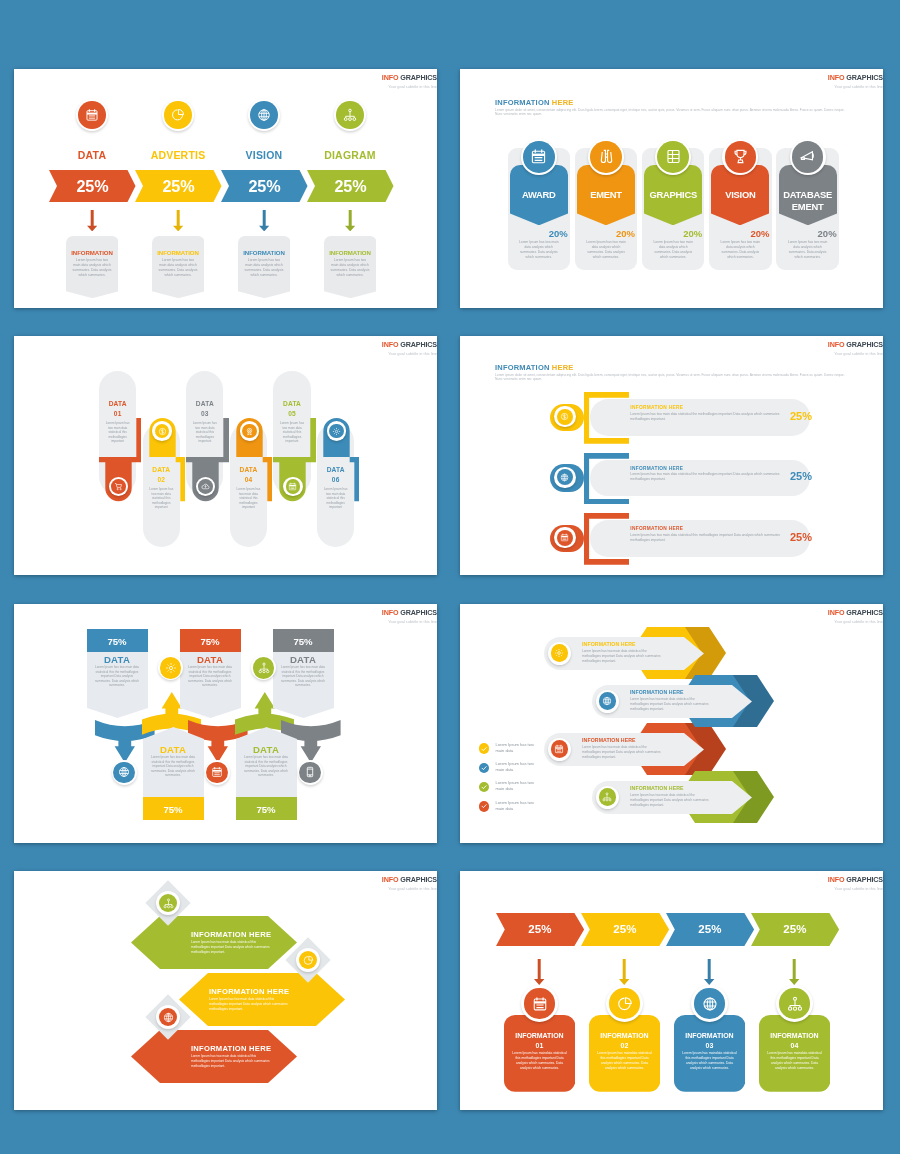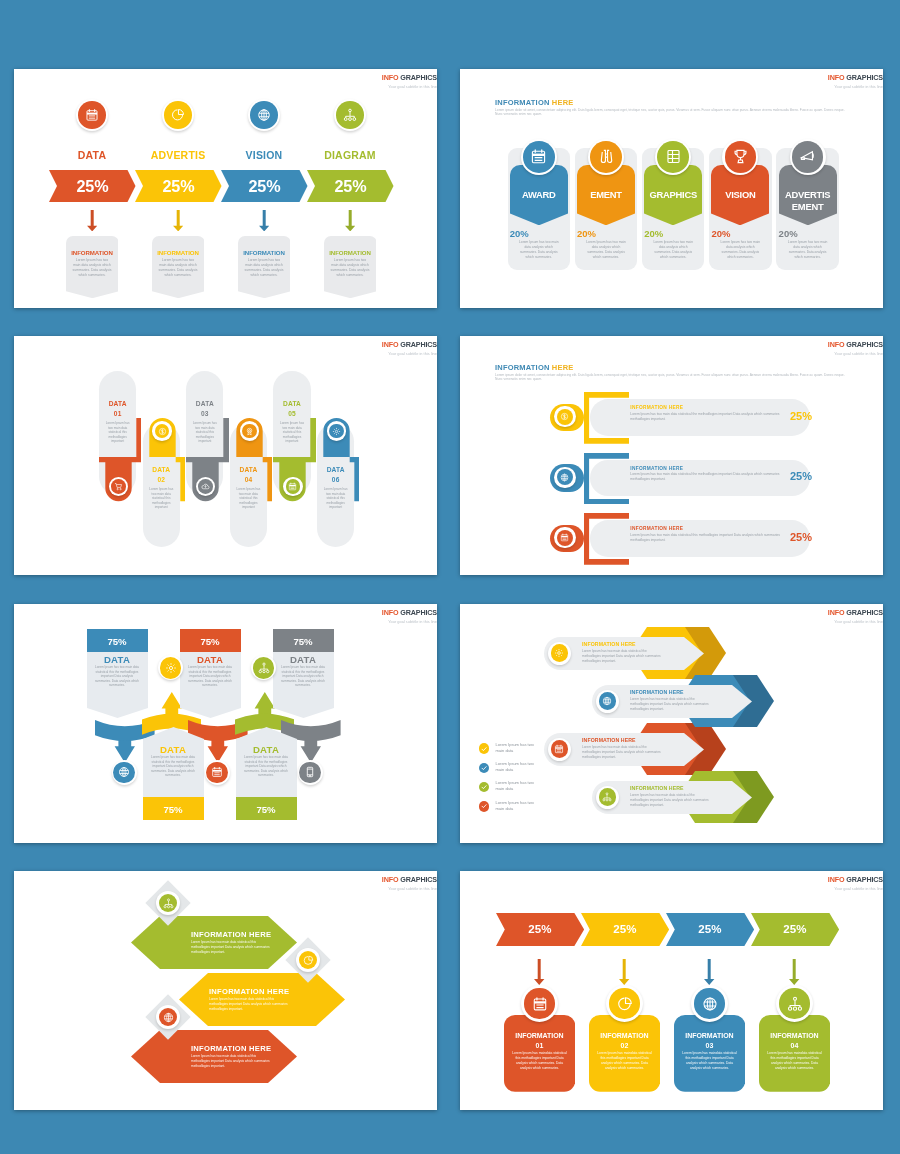--- a/index.html
+++ b/index.html
@@ -34,21 +34,21 @@
   .s1box{position:absolute;width:52.8px;height:62.2px;}
   .s1box .s1boxbg{position:absolute;left:0;top:0;}
   .s1bt{position:absolute;left:0;top:13.5px;width:52.8px;text-align:center;font-size:6.1px;font-weight:bold;letter-spacing:-.1px;}
   .s1bx{position:absolute;left:6.4px;top:22px;width:40px;text-align:center;font-size:3.4px;line-height:5.2px;color:#9aa1a8;}
 
   
   .s2pill{position:absolute;background:#eceef0;border-radius:9px;}
   .s2sh{position:absolute;z-index:3;}
   .s2lab{position:absolute;left:0;top:24px;width:58px;text-align:center;color:#fff;font-size:9.4px;
          font-weight:bold;letter-spacing:-.25px;line-height:12px;}
-  .s2pct{position:absolute;text-align:left;font-size:9.5px;font-weight:bold;z-index:4;}
+  .s2pct{position:absolute;text-align:right;font-size:9.5px;font-weight:bold;z-index:4;}
   .s2txt{position:absolute;text-align:center;font-size:3.3px;line-height:5.1px;color:#9aa1a8;z-index:4;}
 
   
   .s3pill{position:absolute;width:37.3px;height:124px;background:#eceef0;border-radius:18.6px;}
   .s3ttl{position:absolute;text-align:center;font-size:6.6px;font-weight:bold;line-height:10px;letter-spacing:.15px;z-index:4;}
   .s3txt{position:absolute;text-align:center;font-size:3.1px;line-height:4.6px;color:#9aa1a8;z-index:4;}
   .s3shape{position:absolute;z-index:3;}
 
   
   .s4brk{position:absolute;z-index:4;}
@@ -322,21 +322,21 @@
           </div>
         </div>
       </div>
       <div class="s2pct" style="left:251.4px;top:159px;width:58.0px;color:#de5529">20%</div>
       <div class="s2txt" style="left:259.4px;top:171px;width:42.0px">Lorem Ipsum has two main data analysis which summaries. Data analysis which summaries.</div>
       <div class="s2pill" style="left:316.4px;top:79px;width:62.4px;height:122px"></div>
       <div class="s2sh" style="left:318.6px;top:95.9px">
         <svg viewBox="0 0 58 60.3" width="58" height="60.3">
           <path d="M10 0h38a10 10 0 0 1 10 10v38.5L29 60.3 0 48.5V10A10 10 0 0 1 10 0z" fill="#7d8287"></path>
         </svg>
-        <div class="s2lab">ADVERTIS EMENT</div>
+        <div class="s2lab">DATABASE EMENT</div>
       </div>
       <div style="position:absolute;left:329.6px;top:69.8px;z-index:4">
         <div class="circ" style="width:36px;height:36px;">
           <div class="inner" style="width:31.6px;height:31.6px;background:#7d8287">
             <svg viewBox="0 0 24 24" width="17" height="17">
               <g fill="none" stroke="#fff" stroke-width="1.6">
                 <path d="M3.4 13.6 19 5.2v11.4L3.4 13.6z"></path>
                 <path d="M3.4 13.6v2.6h4.4l-.5-3.3"></path>
                 <path d="M19 7.6c1.6.6 1.6 6 0 6.8"></path>
               </g>

